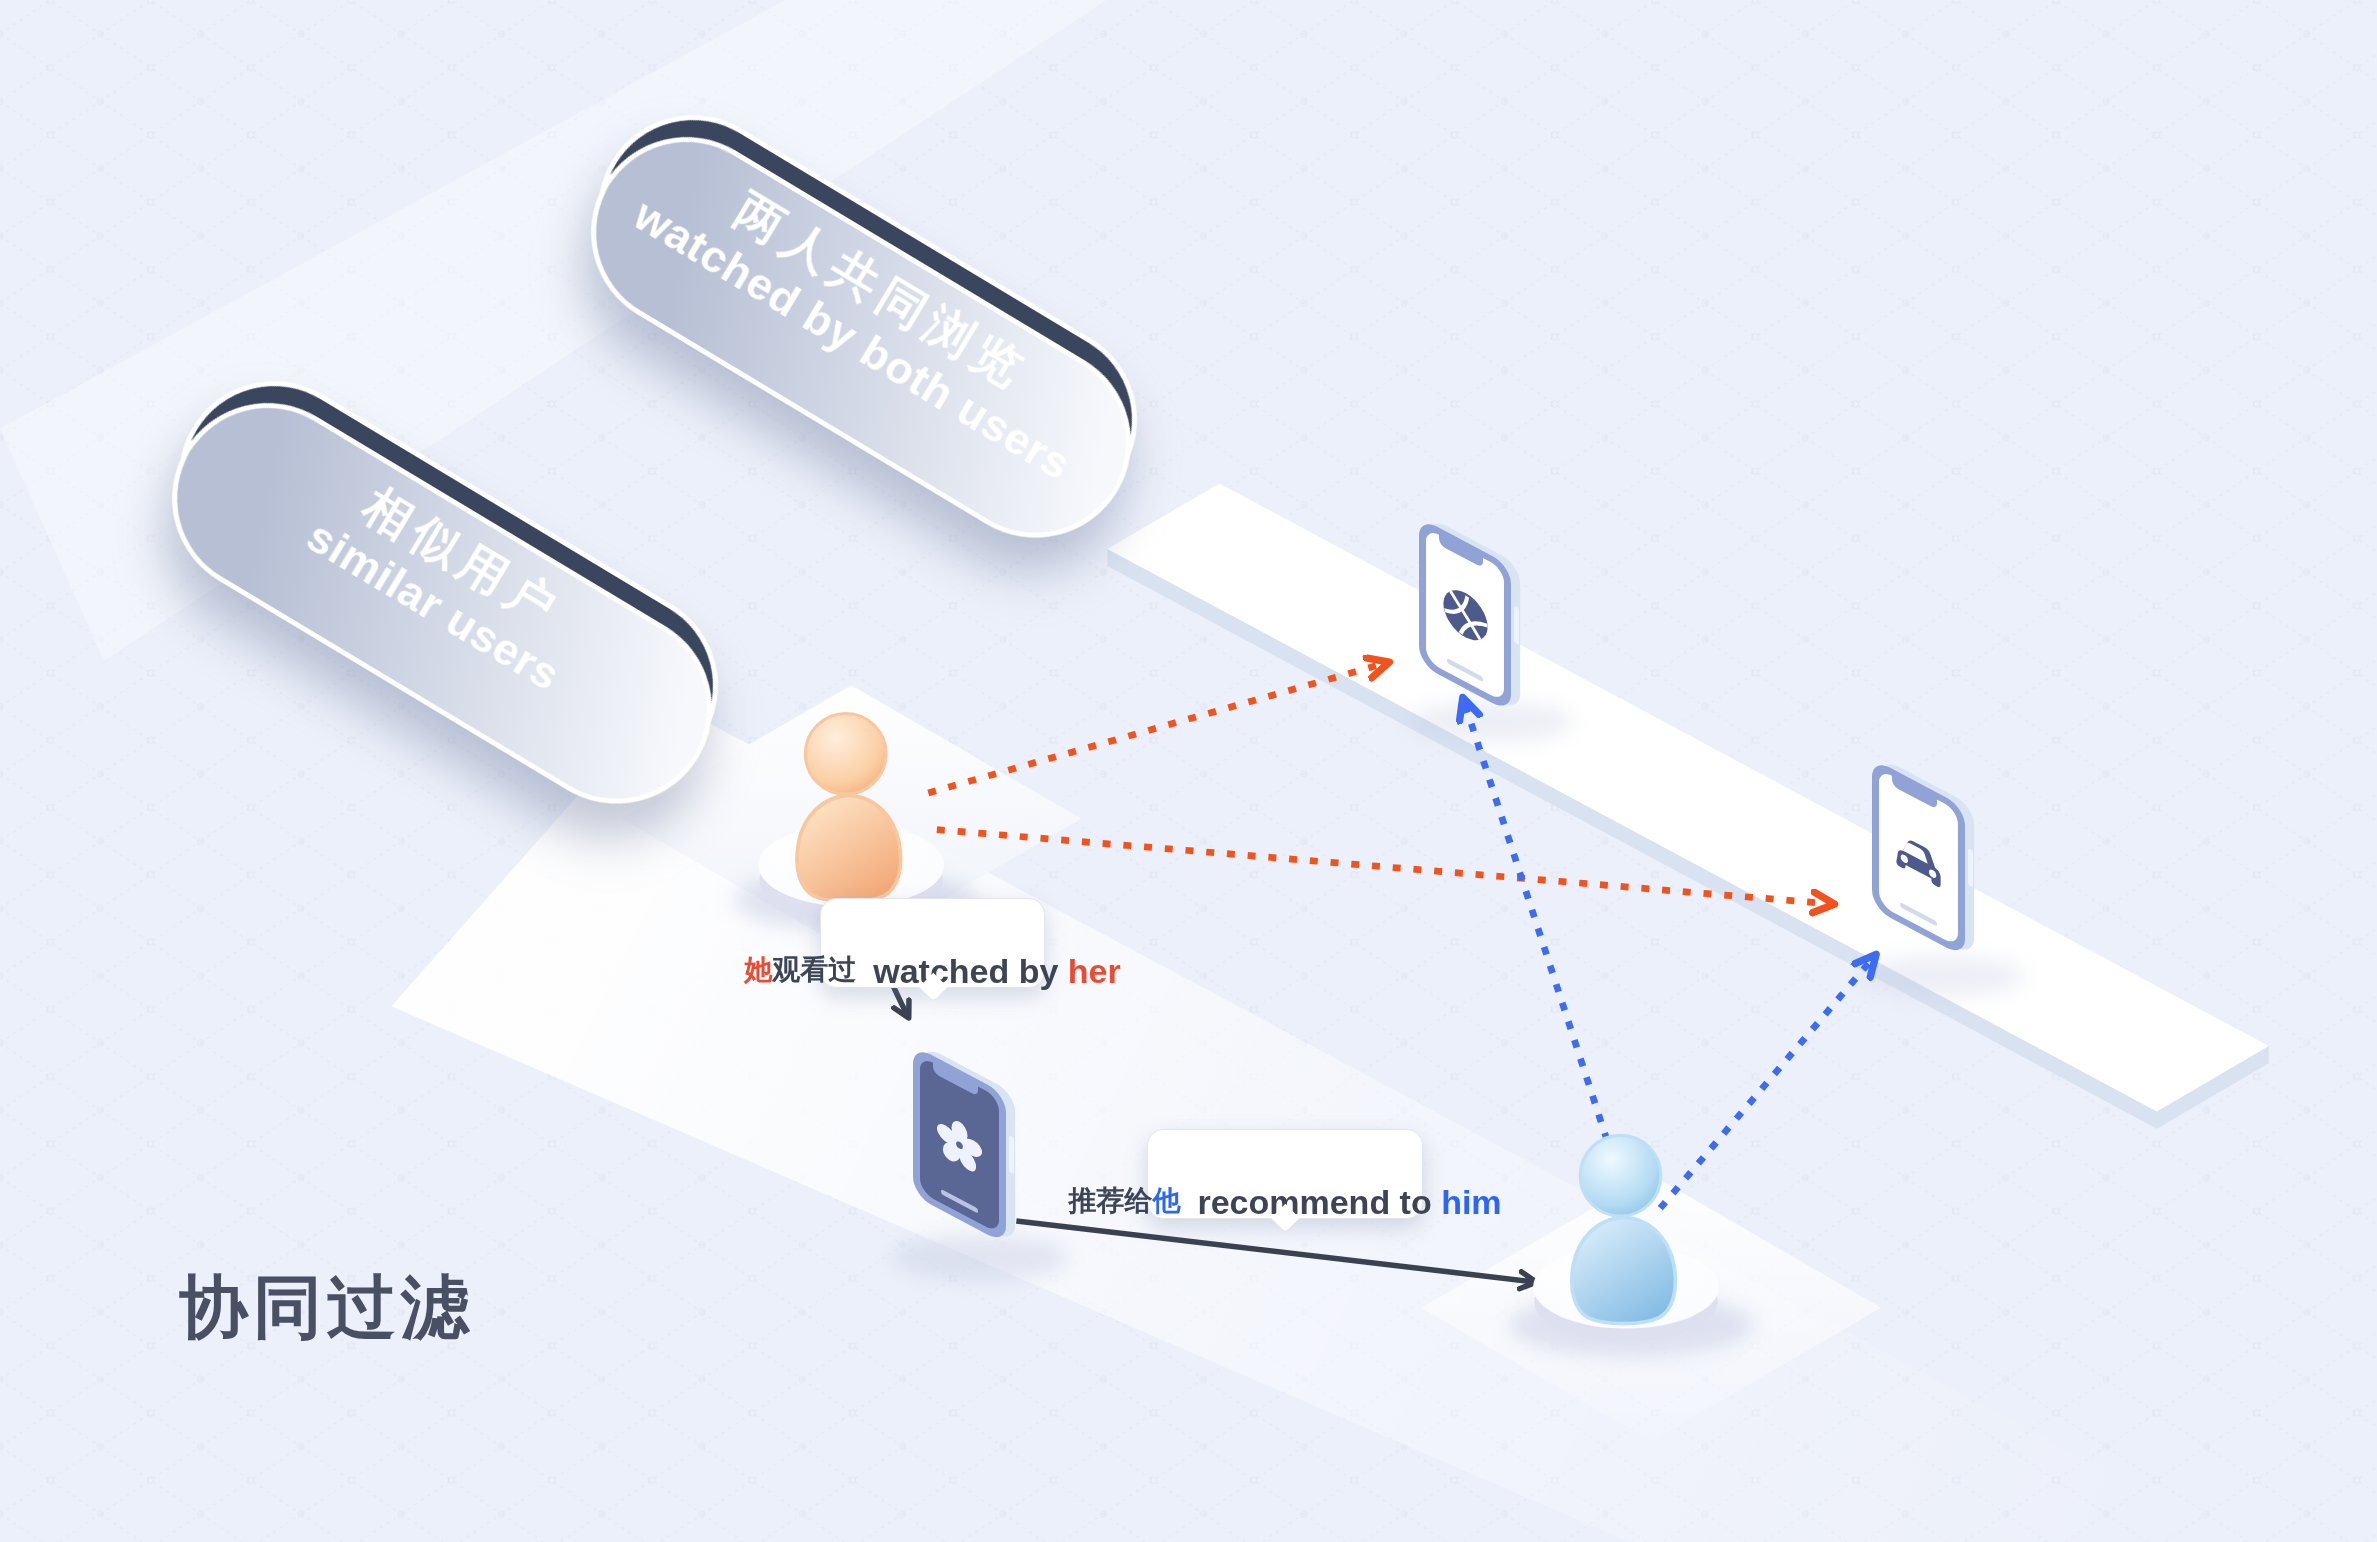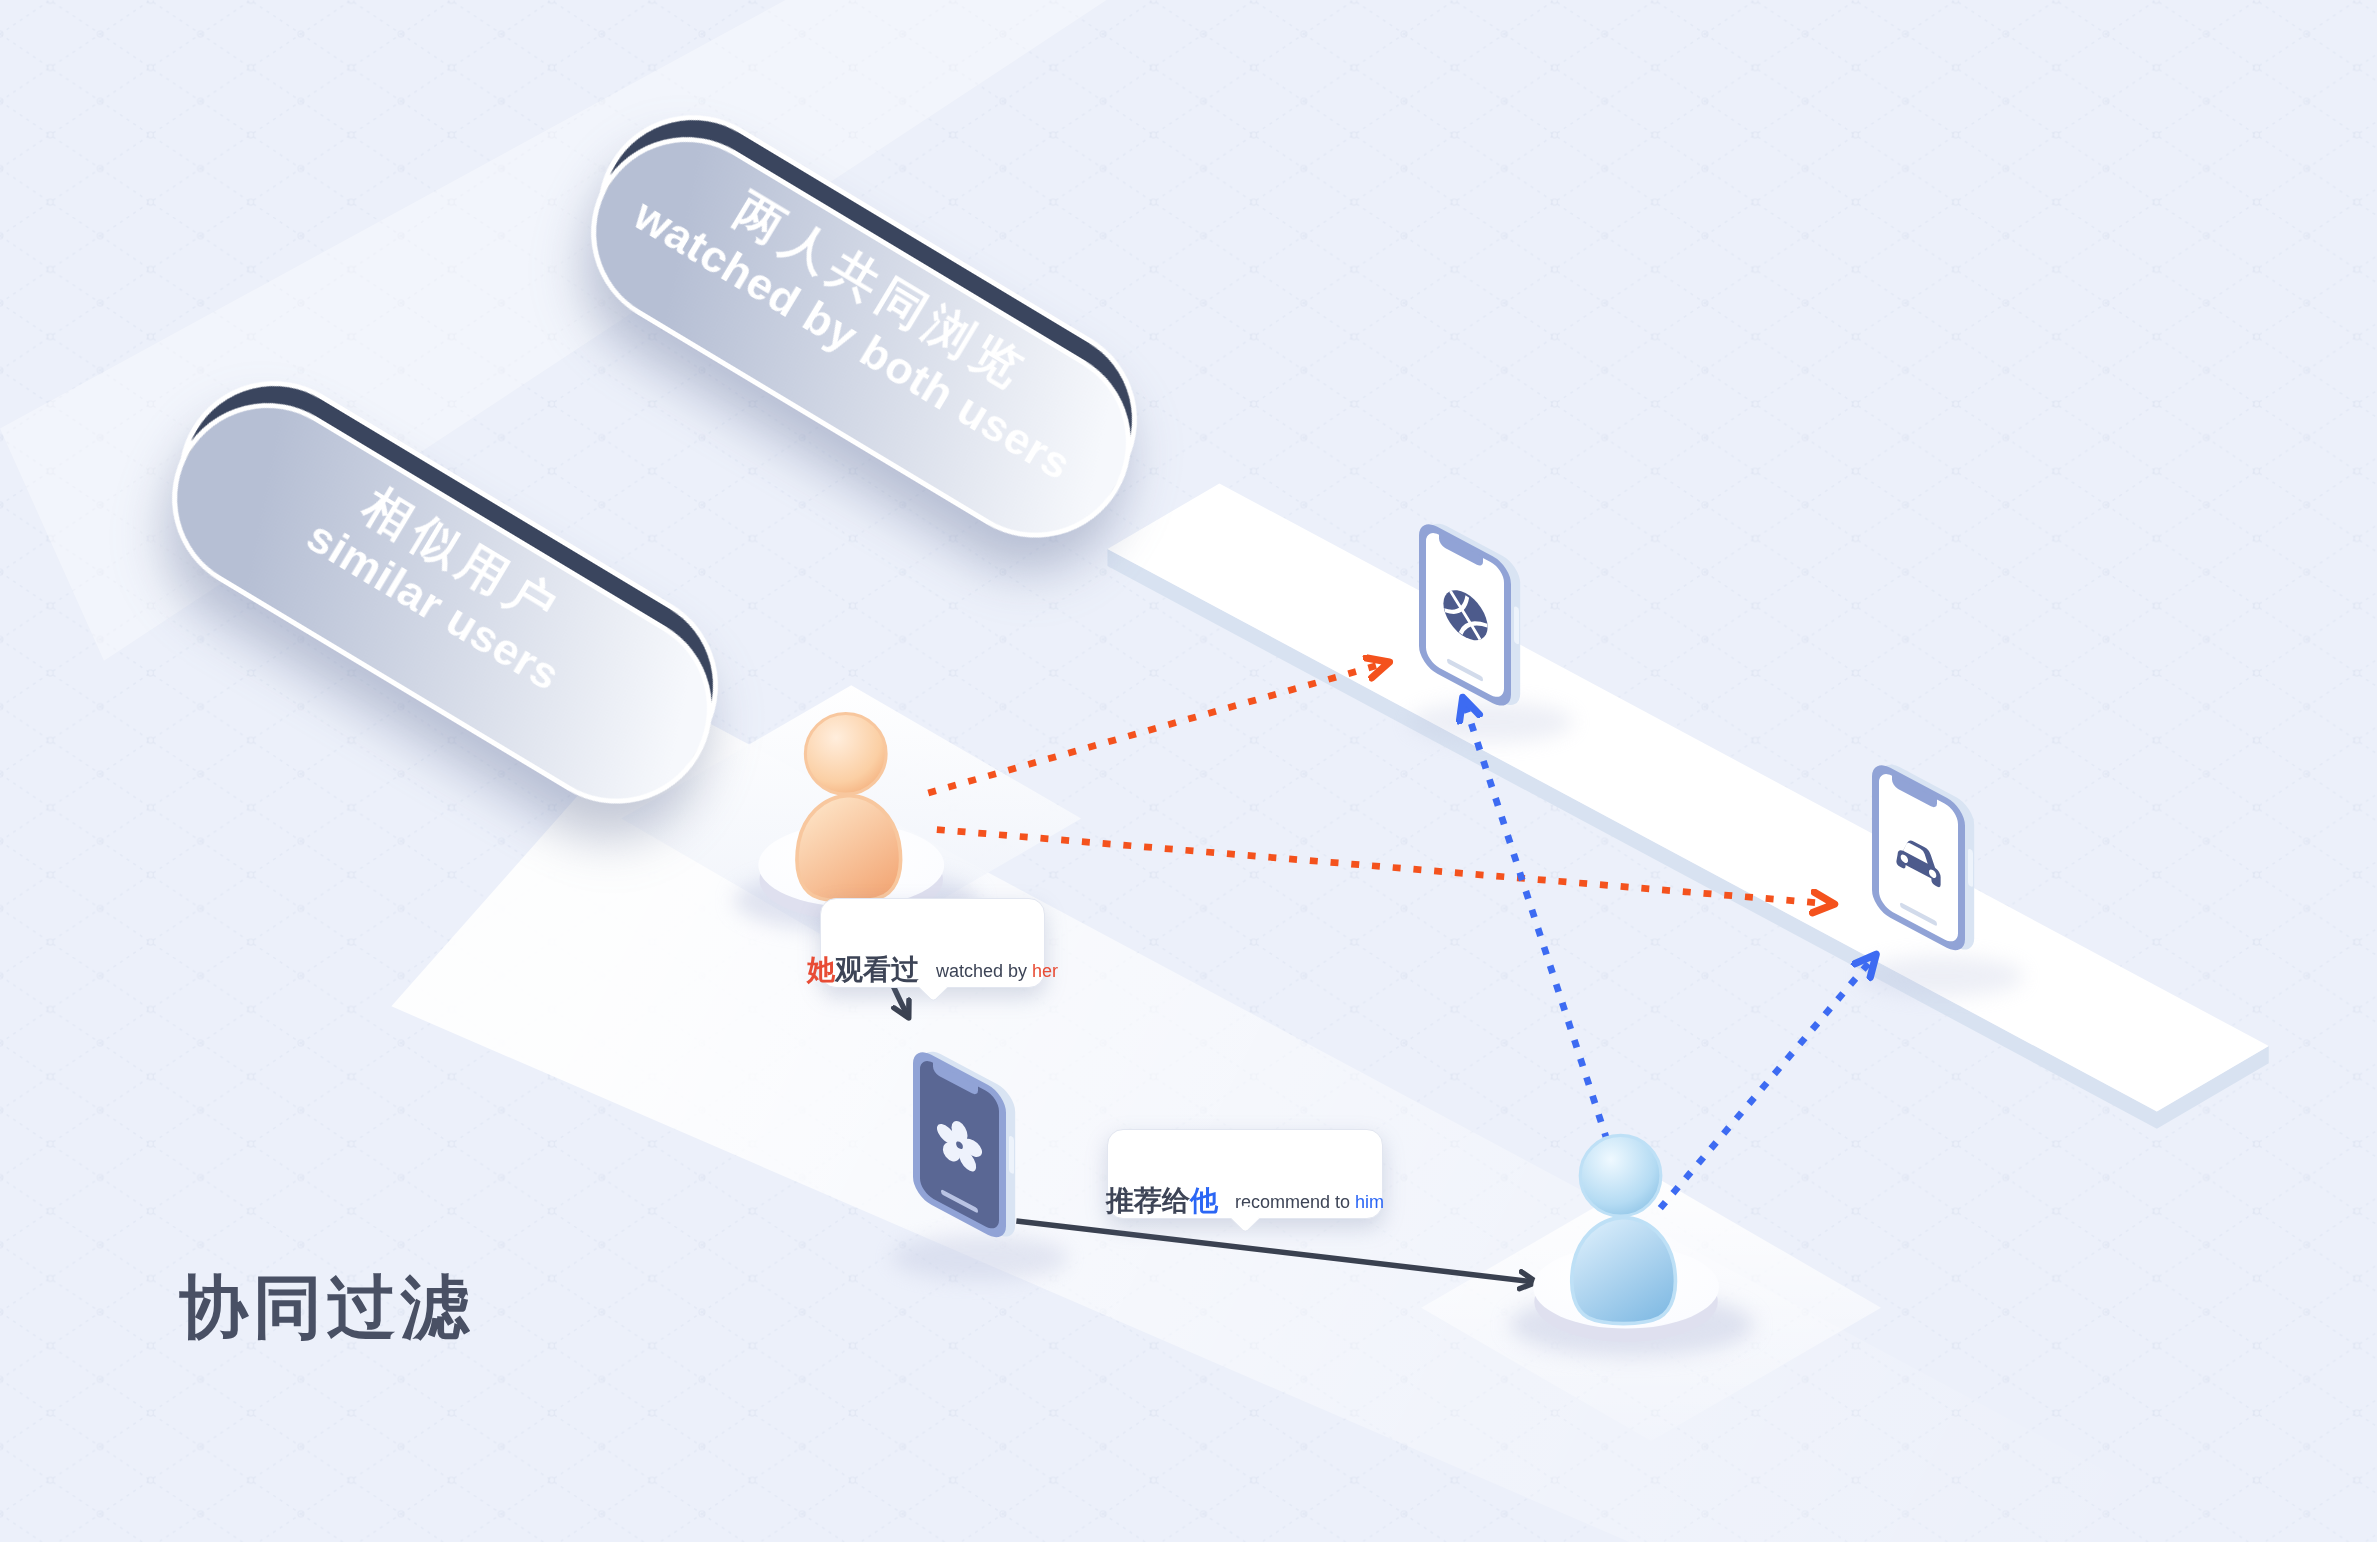--- a/index.html
+++ b/index.html
@@ -38,25 +38,25 @@
     box-shadow:0 8.6px 21px rgba(120,134,170,0.28);
     z-index:10;
   }
   .bubble::after{
     content:"";position:absolute;bottom:-10.4px;left:calc(50% - 9.8px);
     width:19.6px;height:19.6px;background:#ffffff;
     border-right:1.8px solid #e2e6f0;border-bottom:1.8px solid #e2e6f0;
     transform:rotate(45deg);border-bottom-right-radius:4.9px;
   }
   .bubble .b-zh{font-size:28px;font-weight:700;color:#3D4456;line-height:34px;white-space:nowrap;}
-  .bubble .b-en{font-size:18px;font-weight:400;color:#3D4456;line-height:32px;white-space:nowrap;margin-top:8px;}
+  .bubble .b-en{font-size:34px;font-weight:700;color:#3D4456;line-height:32px;white-space:nowrap;margin-top:8px;}
   .bubble .hl-red{color:#E84C35;}
   .bubble .hl-blue{color:#2B66F5;}
   .bubble1{left:820px;top:898px;width:223px;height:88px;}
-  .bubble2{left:1107px;top:1129px;width:274px;height:88px;}
+  .bubble2{left:1147px;top:1129px;width:274px;height:88px;}
 
   
   .title{position:absolute;left:179px;top:1237px;z-index:4;color:#495064;}
   .title .t-zh{font-size:69px;font-weight:700;letter-spacing:4.9px;line-height:78px;margin-top:32px;}
   .title .t-en{font-size:63px;font-weight:700;letter-spacing:0px;line-height:92px;}
 
   
   .phone{position:absolute;transform-origin:0 0;transform:skewY(28deg);z-index:8;}
   .ph-frame{position:absolute;inset:0;background:#91A3D6;border-radius:18.3px;
             box-shadow:9.2px -5.5px 0 #d9e4f3;}

